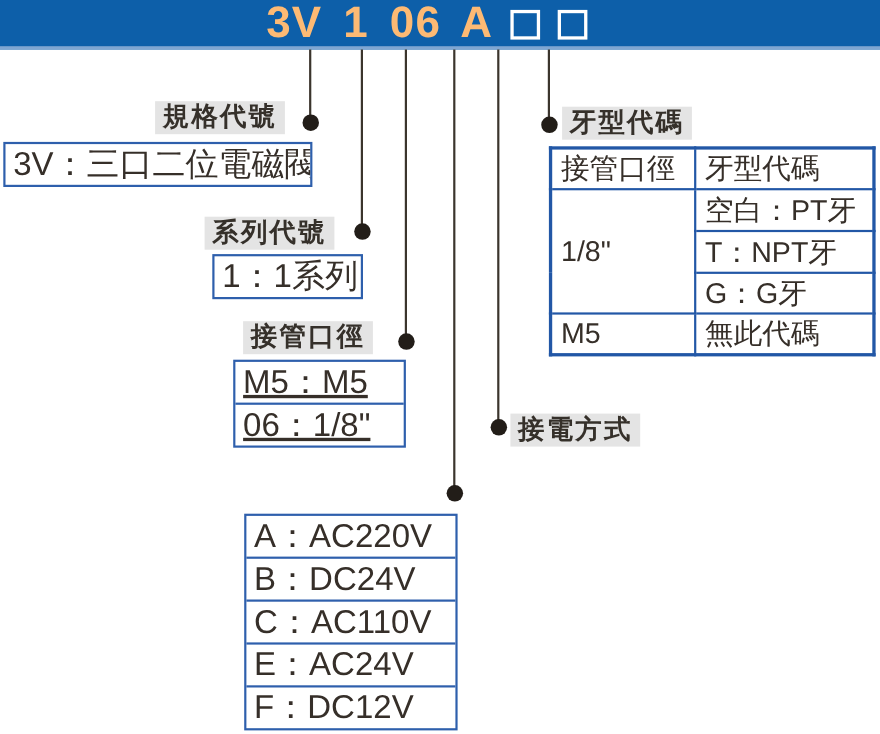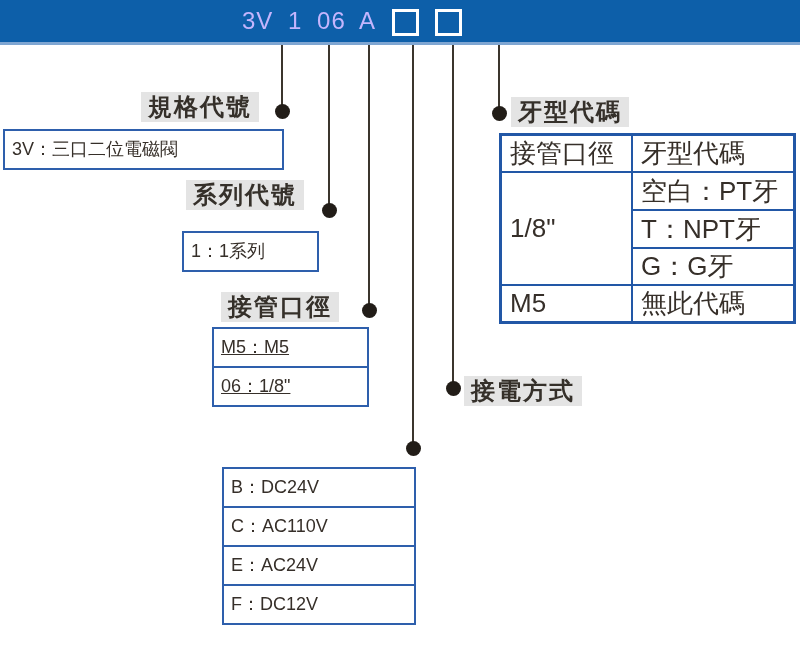--- a/index.html
+++ b/index.html
@@ -9,42 +9,42 @@
   }
   
   .topbar{
     position:absolute;left:0;top:0;width:800px;height:45px;
     background:#0d5fa9;border-bottom:3px solid #7fa6d2;box-sizing:border-box;
   }
   .topbar-content{
     position:absolute;left:242px;top:0;height:42px;display:flex;align-items:center;
   }
   .code-text{
-    color:#c4b5fd;font-weight:normal;font-size:24px;letter-spacing:1px;word-spacing:7px;
+    color:#fdba74;font-weight:bold;font-size:40px;letter-spacing:1px;word-spacing:7px;
     line-height:42px;white-space:pre;
   }
   .sq{
     display:inline-block;width:21px;height:21px;border:3px solid #ffffff;
     margin-left:16px;margin-top:2px;background:transparent;
   }
   
   .vline{position:absolute;width:2px;background:#3b352d;}
   .dot{position:absolute;width:15px;height:15px;border-radius:50%;background:#221d18;}
   
   .seclabel{
     position:absolute;background:#e4e4e4;color:#35302a;font-weight:bold;
     font-size:24px;line-height:30px;height:30px;padding:0 7px;letter-spacing:2px;
     white-space:nowrap;
   }
   
   .valbox{
     position:absolute;background:#ffffff;border:2px solid #2e5fac;box-sizing:border-box;
   }
   .valbox .row{
-    font-size:18px;line-height:37px;height:37px;padding-left:7px;white-space:nowrap;
+    font-size:30px;line-height:37px;height:37px;padding-left:7px;white-space:nowrap;
     overflow:hidden;
   }
   .valbox .row + .row{border-top:2px solid #2e5fac;}
   
   table.codes{
     position:absolute;left:499px;top:133px;border-collapse:collapse;
     border:3px solid #2257a6;table-layout:fixed;background:#fff;
   }
   table.codes td,table.codes th{
     border:2px solid #2257a6;font-size:26px;font-weight:normal;text-align:left;
@@ -81,32 +81,33 @@
   <div class="dot" style="left:362px;top:303px;"></div>
   <div class="dot" style="left:406px;top:441px;"></div>
   <div class="dot" style="left:446px;top:381px;"></div>
   <div class="dot" style="left:492px;top:106px;"></div>
 
   <div class="seclabel" style="left:141px;top:92px;">規格代號</div>
   <div class="valbox" style="left:3px;top:129px;width:281px;">
     <div class="row">3V：三口二位電磁閥</div>
   </div>
 
-  <div class="seclabel" style="left:186px;top:180px;">系列代號</div>
-  <div class="valbox" style="left:182px;top:231px;width:137px;">
+  <div class="seclabel" style="left:186px;top:197px;">系列代號</div>
+  <div class="valbox" style="left:193px;top:231px;width:137px;">
     <div class="row">1：1系列</div>
   </div>
 
   <div class="seclabel" style="left:221px;top:292px;">接管口徑</div>
   <div class="valbox" style="left:212px;top:327px;width:157px;text-decoration:underline;">
     <div class="row">M5：M5</div>
     <div class="row">06：1/8"</div>
   </div>
 
   <div class="valbox" style="left:222px;top:467px;width:194px;">
+    <div class="row">A：AC220V</div>
     <div class="row">B：DC24V</div>
     <div class="row">C：AC110V</div>
     <div class="row">E：AC24V</div>
     <div class="row">F：DC12V</div>
   </div>
 
   <div class="seclabel" style="left:464px;top:376px;">接電方式</div>
 
   <div class="seclabel" style="left:511px;top:97px;">牙型代碼</div>
   <table class="codes">

